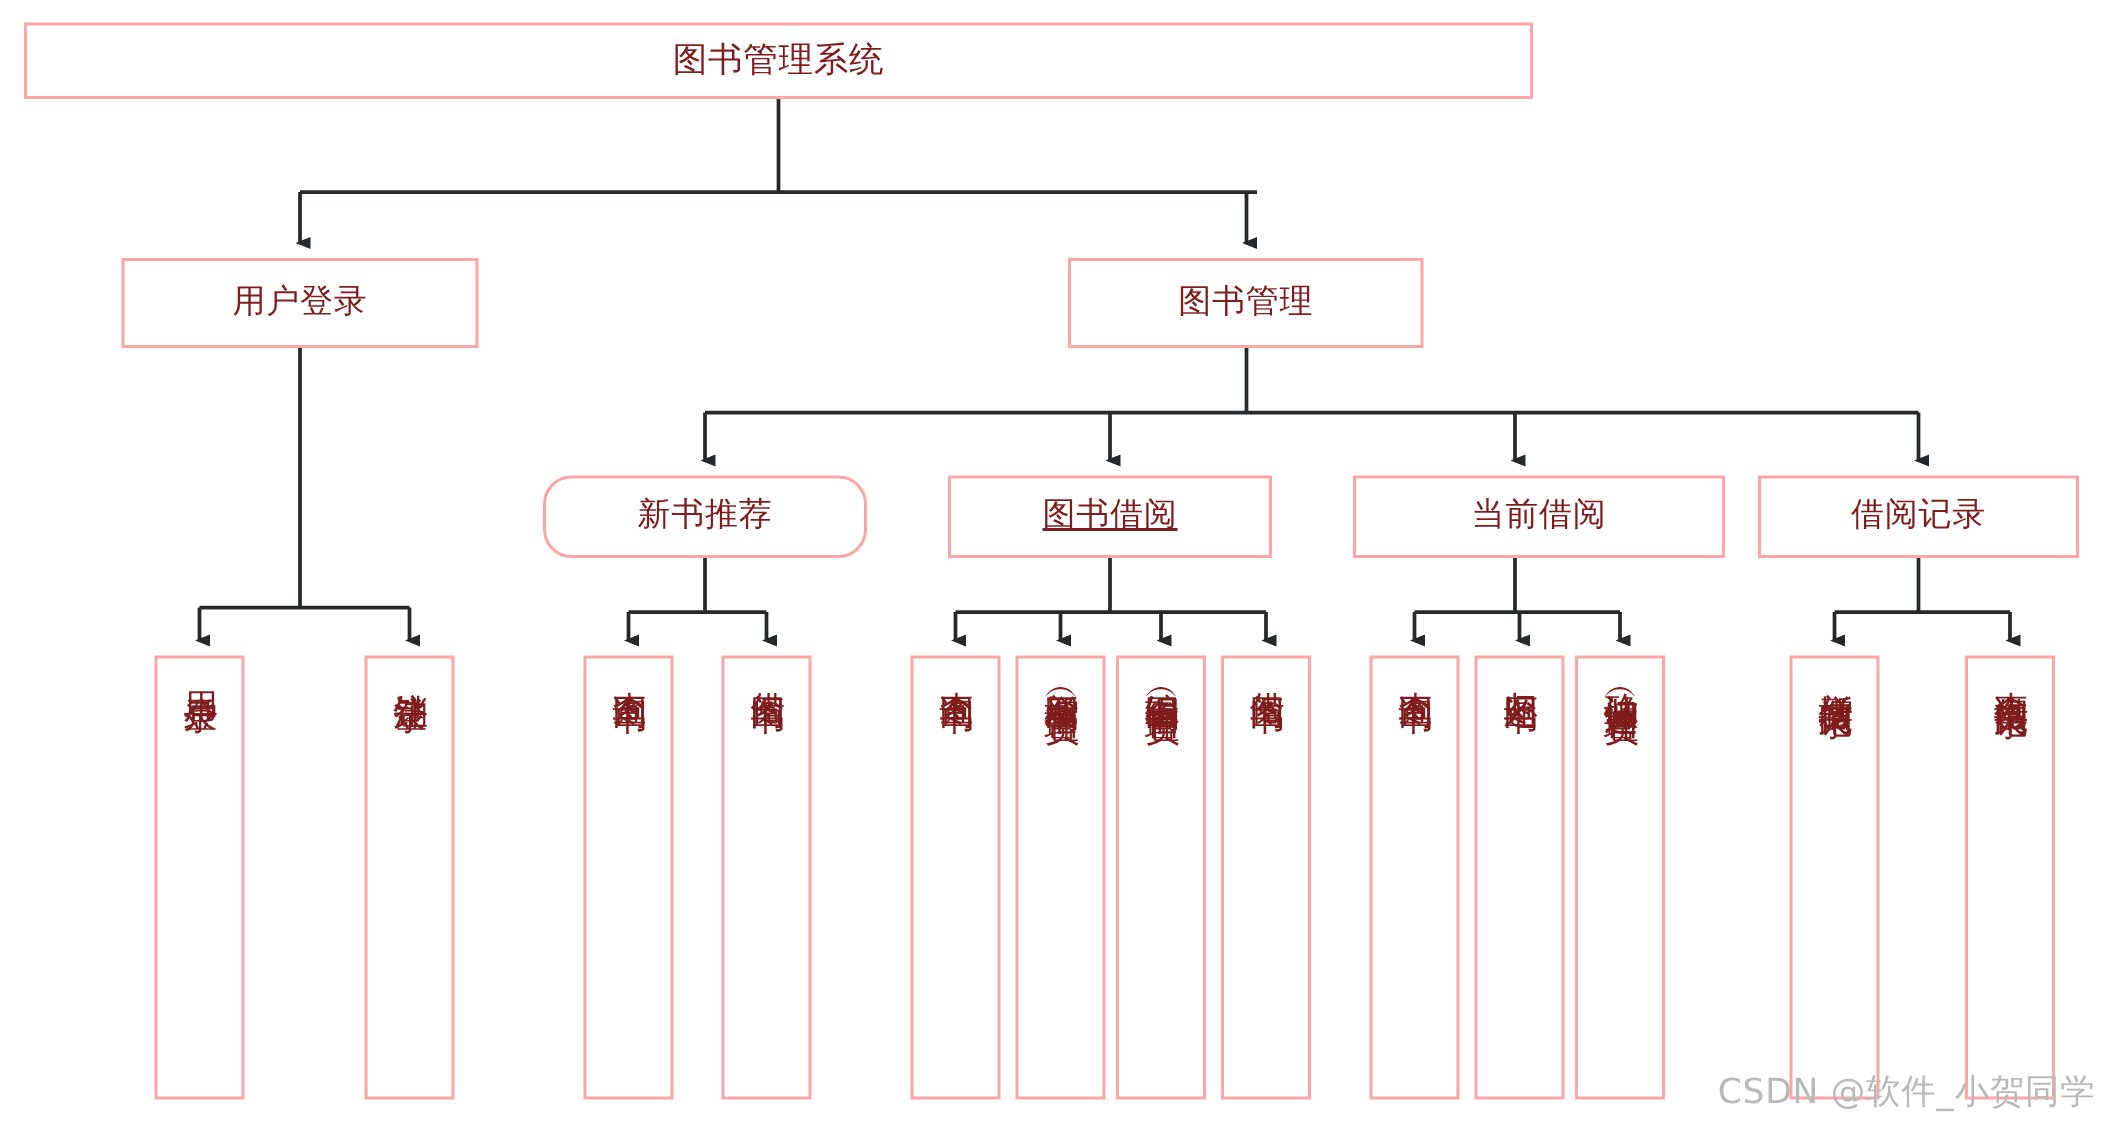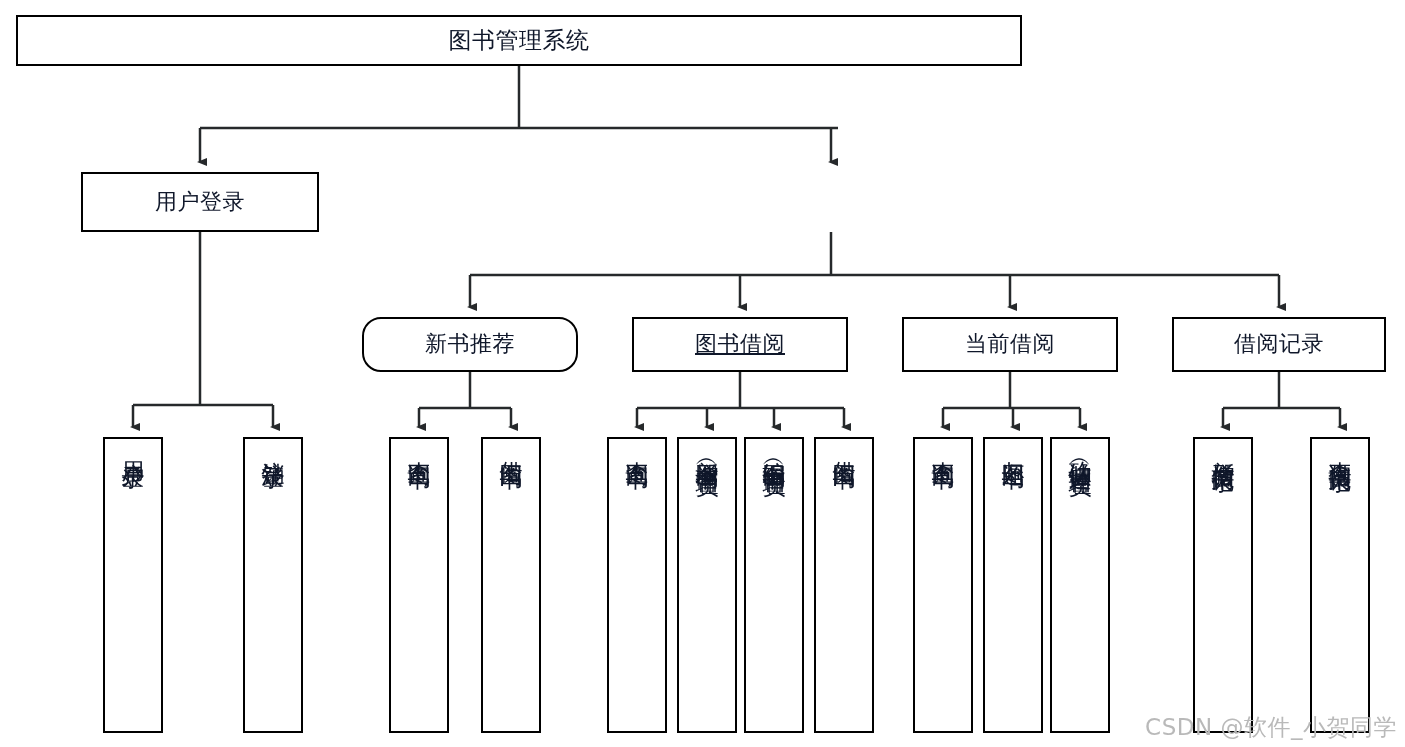--- a/index.html
+++ b/index.html
@@ -20,26 +20,26 @@
   #diagram-svg {
     position: absolute;
     left: 0;
     top: 0;
     width: 1405px;
     height: 747px;
   }
   .node-box {
     position: absolute;
     box-sizing: border-box;
-    border: 2px solid #000000;
+    border: 2px solid #fca5a5;
     background: #ffffff;
     display: flex;
     align-items: center;
     justify-content: center;
-    color: #0f172a;
+    color: #7f1d1d;
   }
   .node-label {
     font-size: 22px;
     line-height: 1.2;
     letter-spacing: 0.5px;
     white-space: nowrap;
   }
   .node-box.vertical {
     align-items: flex-start;
     justify-content: center;
@@ -122,28 +122,31 @@
     </g>
   </svg>
 
   <div class="node-box" id="node-root" style="left: 16px; top: 15px; width: 1006px; height: 51px;">
     <span class="node-label title-label">图书管理系统</span>
   </div>
 
   <div class="node-box" id="node-l2-0" style="left: 81px; top: 172px; width: 238px; height: 60px;">
     <span class="node-label">用户登录</span>
   </div>
+  <div class="node-box" id="node-l2-1" style="left: 712px; top: 172px; width: 237px; height: 60px;">
+    <span class="node-label">图书管理</span>
+  </div>
 
   <div class="node-box" id="node-l3-0" style="left: 362px; top: 317px; width: 216px; height: 55px; border-radius: 19px;">
     <span class="node-label">新书推荐</span>
   </div>
   <div class="node-box" id="node-l3-1" style="left: 632px; top: 317px; width: 216px; height: 55px; text-decoration: underline;">
     <span class="node-label">图书借阅</span>
   </div>
-  <div class="node-box" id="node-l3-2" style="left: 902px; top: 317px; width: 216px; height: 55px;">
+  <div class="node-box" id="node-l3-2" style="left: 902px; top: 317px; width: 248px; height: 55px;">
     <span class="node-label">当前借阅</span>
   </div>
   <div class="node-box" id="node-l3-3" style="left: 1172px; top: 317px; width: 214px; height: 55px; text-align: center;">
     <span class="node-label">借阅记录</span>
   </div>
 
   <div class="node-box vertical" id="node-leaf-0" style="left: 103px; top: 437px; width: 60px; height: 296px;">
     <span class="node-label">用户登录</span>
   </div>
   <div class="node-box vertical" id="node-leaf-1" style="left: 243px; top: 437px; width: 60px; height: 296px;">

